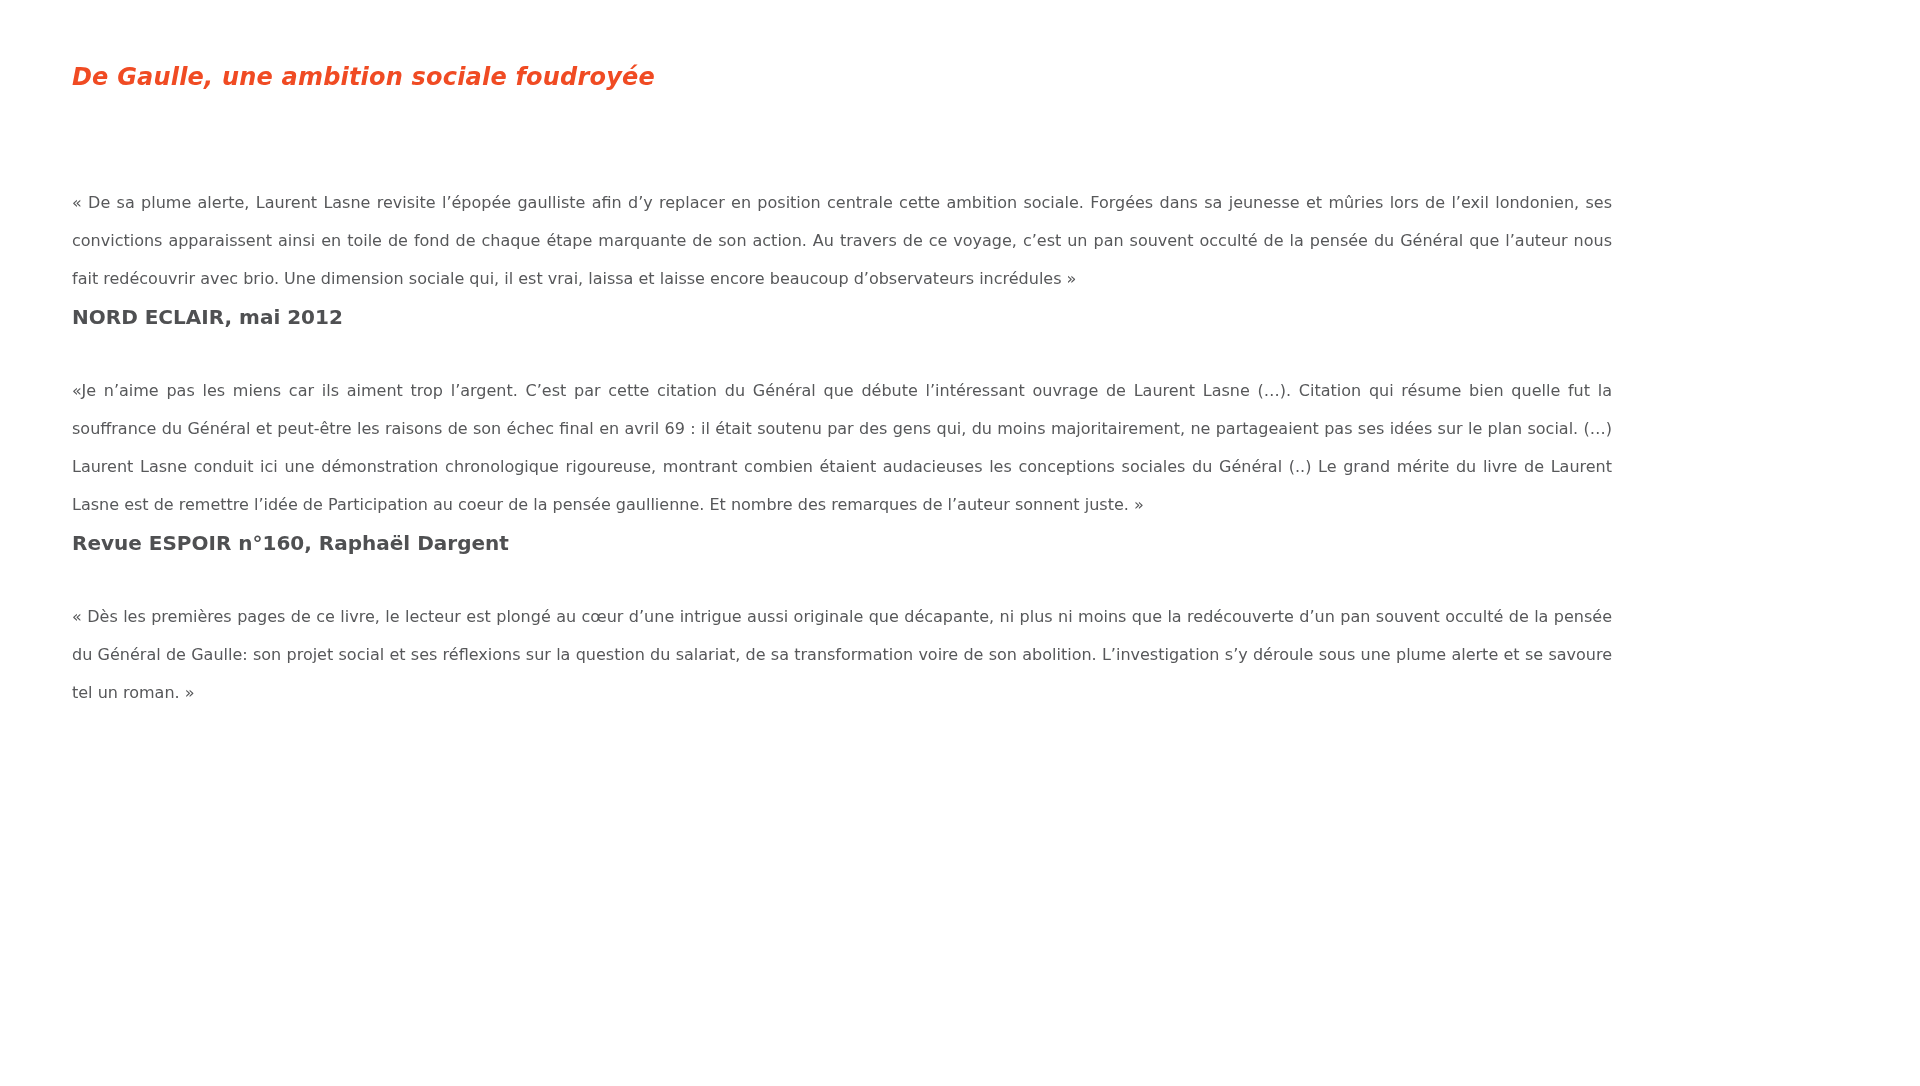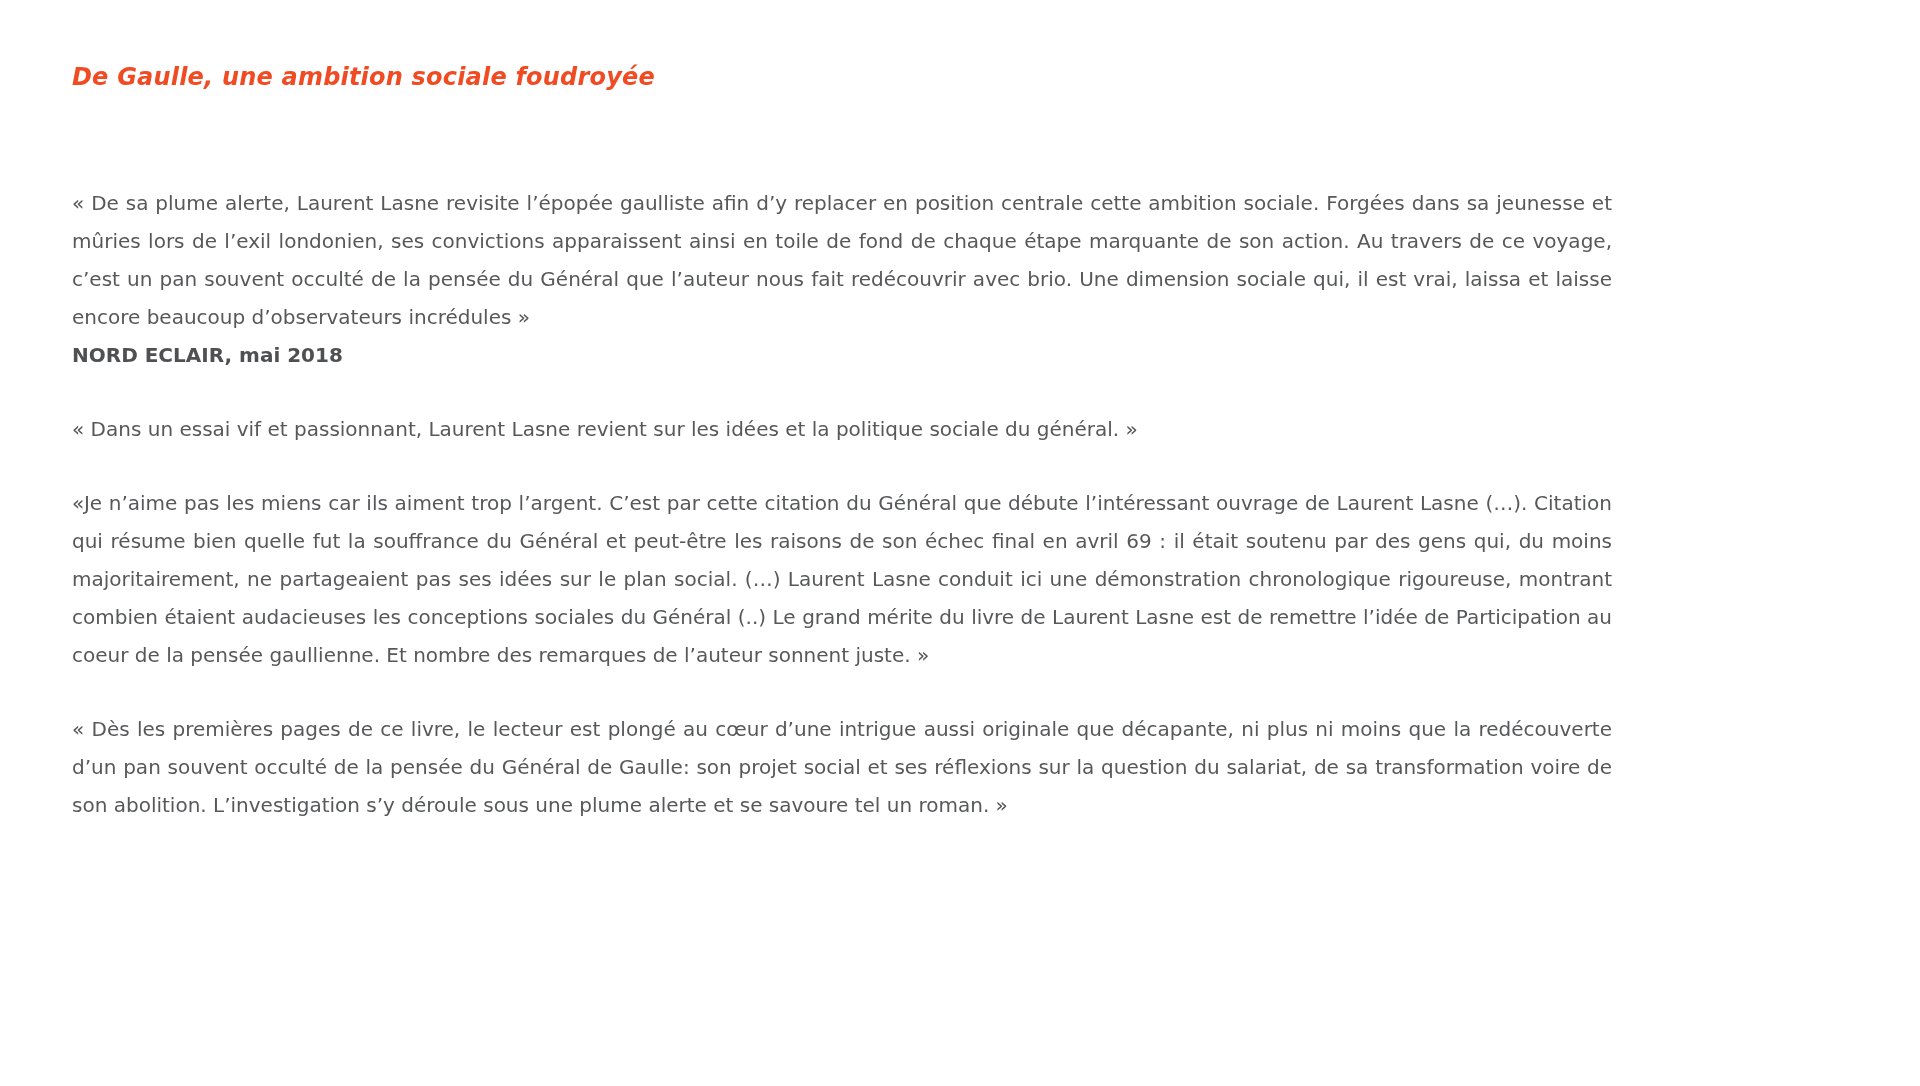--- a/index.html
+++ b/index.html
@@ -22,21 +22,21 @@
     font-weight: bold;
     font-style: italic;
     color: #f04b23;
     margin-bottom: 92px;
     letter-spacing: 0.2px;
   }
   .review-block {
     margin-bottom: 36px;
   }
   .review-quote {
-    font-size: 20px;
+    font-size: 16px;
     line-height: 38px;
     color: #57585a;
     text-align: justify;
   }
   .quote-italic-lead {
   }
   .review-source {
     font-size: 20px;
     line-height: 38px;
     font-weight: bold;
@@ -46,28 +46,28 @@
 </style>
 </head>
 <body>
 
 <div class="page">
 
   <h1 class="doc-title">De Gaulle, une ambition sociale foudroyée</h1>
 
   <div class="review-block">
     <p class="review-quote">« De sa plume alerte, Laurent Lasne revisite l’épopée gaulliste afin d’y replacer en position centrale cette ambition sociale. Forgées dans sa jeunesse et mûries lors de l’exil londonien, ses convictions apparaissent ainsi en toile de fond de chaque étape marquante de son action. Au travers de ce voyage, c’est un pan souvent occulté de la pensée du Général que l’auteur nous fait redécouvrir avec brio. Une dimension sociale qui, il est vrai, laissa et laisse encore beaucoup d’observateurs incrédules »</p>
-    <p class="review-source">NORD ECLAIR, mai 2018</p>
+    <p class="review-source">NORD ECLAIR, mai 2012</p>
   </div>
 
   <div class="review-block">
-    <p class="review-quote">« Dans un essai vif et passionnant, Laurent Lasne revient sur les idées et la politique sociale du général. »</p>
   </div>
 
   <div class="review-block">
     <p class="review-quote"><span class="quote-italic-lead">«Je n’aime pas les miens car ils aiment trop l’argent.</span><span> C’est par cette citation du Général que débute l’intéressant ouvrage de Laurent Lasne (…). Citation qui résume  bien quelle fut la souffrance du Général et peut-être les raisons de son échec final en avril 69 : il était soutenu par des gens qui, du moins majoritairement, ne partageaient pas ses idées sur le plan social. (…) Laurent Lasne conduit ici une démonstration chronologique rigoureuse, montrant combien étaient audacieuses les conceptions sociales du Général (..)  Le grand mérite du livre de Laurent Lasne est de remettre l’idée de Participation au coeur de la pensée gaullienne. Et nombre des remarques de l’auteur sonnent juste. »</span></p>
+    <p class="review-source">Revue ESPOIR n°160, Raphaël Dargent</p>
   </div>
 
   <div class="review-block">
     <p class="review-quote">« Dès les premières pages de ce livre, le lecteur est plongé au cœur d’une intrigue aussi originale que décapante, ni plus ni moins que la redécouverte d’un pan souvent occulté de la pensée du Général de Gaulle: son projet social et ses réflexions sur la question du salariat, de sa transformation voire de son abolition. L’investigation s’y déroule sous une plume alerte et se savoure tel un roman. »</p>
   </div>
 
 </div>
 
 </body></html>

